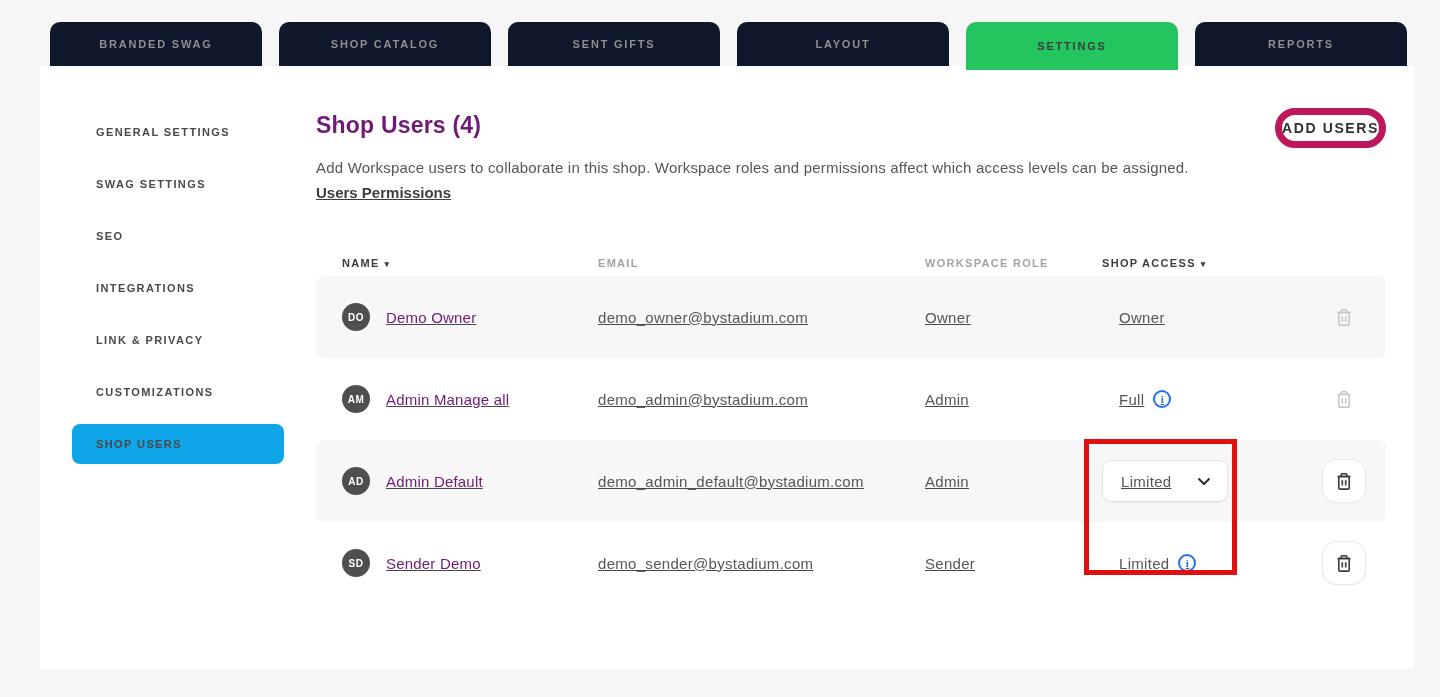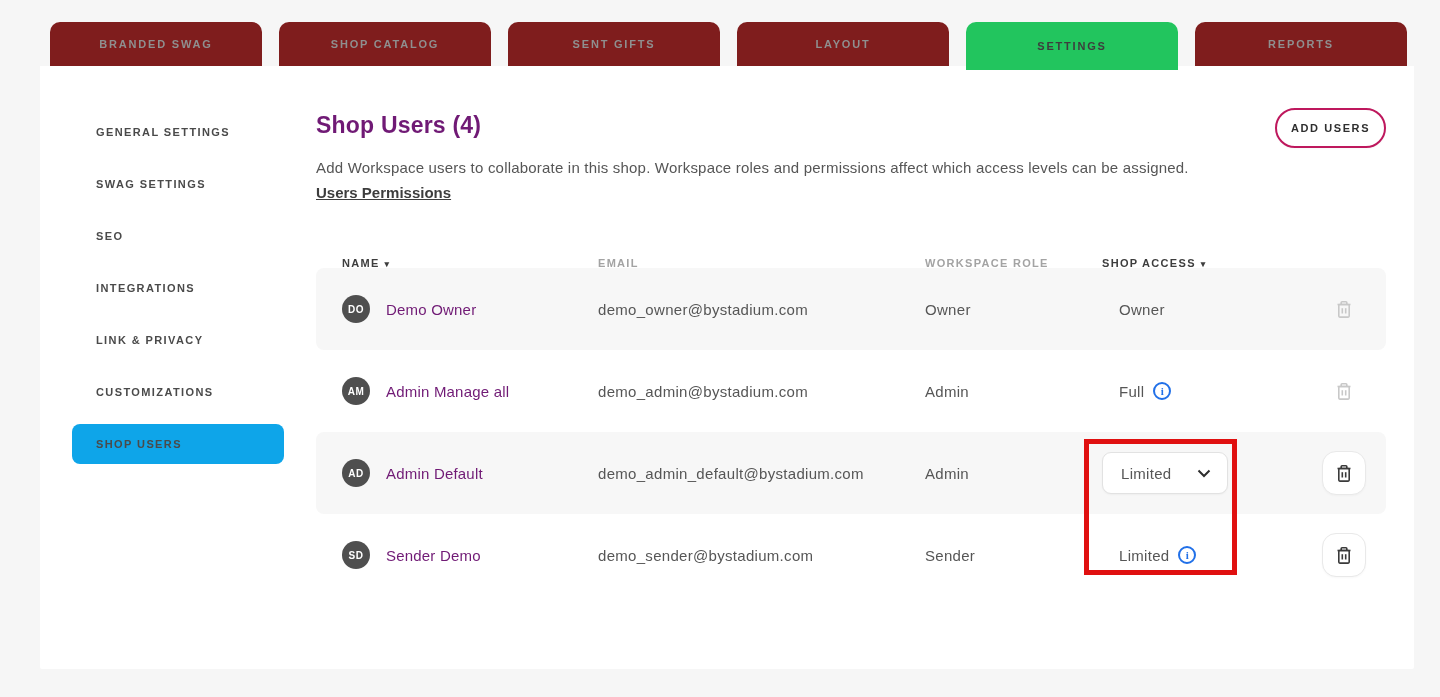--- a/index.html
+++ b/index.html
@@ -8,21 +8,21 @@
     position:relative;
     background:#f6f6f6;
     font-family:"Liberation Sans", sans-serif;
     overflow:hidden;
     color:#4a4a4a;
   }
   
   .tabbar { position:absolute; left:50px; top:22px; display:flex; gap:17px; z-index:3; }
   .tab {
     width:212px; height:44px;
-    background:#7f1d1d;
+    background:#0f172a;
     border-radius:10px 10px 0 0;
     display:flex; align-items:center; justify-content:center;
     font-size:11px; font-weight:700; letter-spacing:1.8px;
     color:#8f8f8f; text-transform:uppercase; cursor:pointer;
   }
   .tab.active { background:#22c55e; color:#3d3d3d; height:48px; }
   
   .panel {
     position:absolute; left:40px; top:66px; width:1374px; height:603px;
     background:#ffffff; z-index:1; border-radius:0 0 2px 2px;
@@ -45,41 +45,41 @@
     position:absolute; left:316px; top:159px; width:960px; z-index:2;
     font-size:15px; color:#565656; letter-spacing:0.2px;
   }
   .manage-link {
     position:absolute; left:316px; top:184px; z-index:2;
     font-size:15px; font-weight:700; color:#3d3d3d;
     text-decoration:underline; cursor:pointer;
   }
   .add-users-btn {
     position:absolute; left:1275px; top:108px; width:111px; height:40px; z-index:2;
-    background:#fff; border:2px solid #be185d; border-radius:20px;
+    background:#fff; border:7px solid #be185d; border-radius:20px;
     display:flex; align-items:center; justify-content:center;
-    font-size:11px; font-weight:700; letter-spacing:1.6px; color:#2f2f2f;
+    font-size:14px; font-weight:700; letter-spacing:1.6px; color:#2f2f2f;
     cursor:pointer; box-shadow:0 1px 2px rgba(0,0,0,0.03);
   }
   
   .thead {
     position:absolute; left:316px; top:237px; width:1070px; height:20px; z-index:2;
     display:grid; grid-template-columns:282px 327px 177px 200px 1fr;
     align-items:center;
     margin-top:16px;
   }
   .th {
     font-size:11px; font-weight:700; letter-spacing:1.3px;
     text-transform:uppercase; color:#a3a3a3; white-space:nowrap;
   }
   .th.sortable { color:#3d3d3d; cursor:pointer; }
   .th .sort-caret { font-size:9px; margin-left:5px; color:#3d3d3d; }
   .th:first-child { padding-left:26px; }
   .th:nth-child(4) { padding-left:0; }
-  .tbody { position:absolute; left:316px; top:268px; width:1070px; z-index:2; }
+  .tbody { position:absolute; left:316px; top:276px; width:1070px; z-index:2;text-decoration:underline; }
   .row {
     height:82px; border-radius:8px;
     display:grid; grid-template-columns:282px 327px 177px 200px 1fr;
     align-items:center;
   }
   .row.striped { background:#f7f7f7; }
   .cell-name { display:flex; align-items:center; gap:16px; padding-left:26px; }
   .avatar {
     width:28px; height:28px; border-radius:50%; background:#4f4f4f;
     color:#fff; font-size:10px; font-weight:700; letter-spacing:0.5px;

